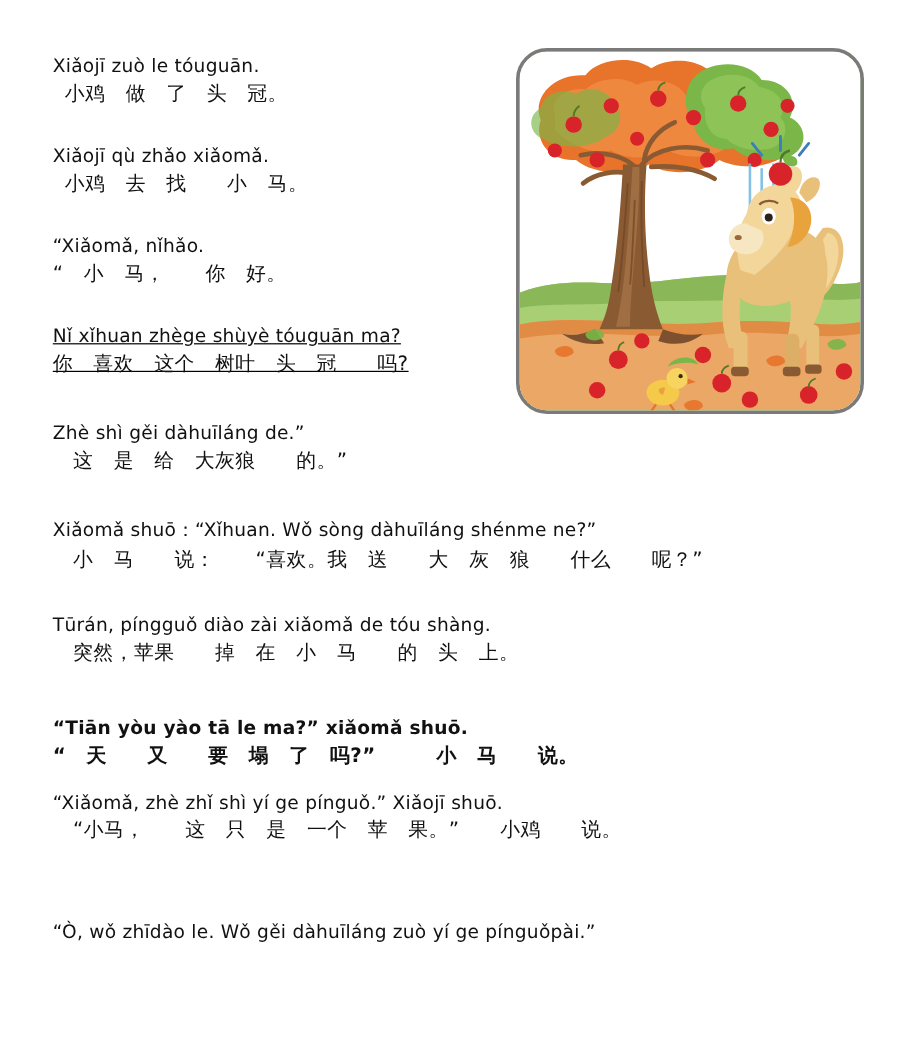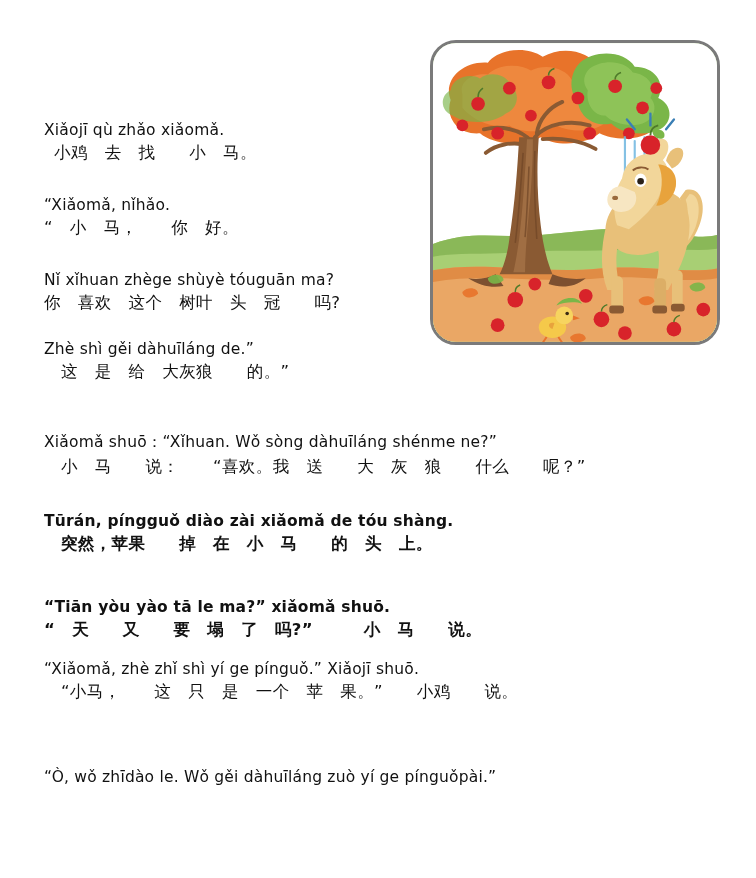--- a/index.html
+++ b/index.html
@@ -203,41 +203,45 @@
         <path d="M210,262 C216,256 226,258 226,264 C220,270 210,268 210,262 Z"></path>
         <path d="M140,300 C146,294 156,296 156,302 C150,308 140,306 140,300 Z"></path>
       </g>
       <g fill="#7ab648" opacity="0.9">
         <path d="M56,240 C62,234 72,236 72,242 C66,248 56,246 56,240 Z"></path>
         <path d="M262,248 C268,242 278,244 278,250 C272,256 262,254 262,248 Z"></path>
       </g>
     </svg>
   </div>
 
+  <div class="block" id="blk0" style="top: 46px;">
+    <div class="pinyin indent-0">Xiǎojī zuò le tóuguān.</div>
+    <div class="hanzi indent-1">小鸡　做　了　头　冠。</div>
+  </div>
   <div class="block" id="blk1" style="top: 121px;">
     <div class="pinyin">Xiǎojī qù zhǎo xiǎomǎ.</div>
     <div class="hanzi indent-1">小鸡　去　找　　小　马。</div>
   </div>
   <div class="block" id="blk2" style="top: 196px;">
     <div class="pinyin">“Xiǎomǎ, nǐhǎo.</div>
     <div class="hanzi">“　小　马，　　你　好。</div>
   </div>
-  <div class="block" id="blk3" style="top: 271px;">
+  <div class="block" id="blk3" style="top: 271px; text-decoration: underline;">
     <div class="pinyin">Nǐ xǐhuan zhège shùyè tóuguān ma?</div>
     <div class="hanzi">你　喜欢　这个　树叶　头　冠　　吗?</div>
   </div>
-  <div class="block" id="blk4" style="top: 340px;">
+  <div class="block" id="blk4" style="top: 352px;">
     <div class="pinyin">Zhè shì gěi dàhuīláng de.”</div>
     <div class="hanzi">　这　是　给　大灰狼　　的。”</div>
   </div>
   <div class="block" id="blk5" style="top: 432px;">
     <div class="pinyin">Xiǎomǎ shuō：“Xǐhuan. Wǒ sòng dàhuīláng shénme ne?”</div>
     <div class="hanzi">　小　马　　说：　　“喜欢。我　送　　大　灰　狼　　什么　　呢？”</div>
   </div>
-  <div class="block" id="blk6" style="top: 512px; font-weight: bold;">
+  <div class="block" id="blk6" style="top: 512px;">
     <div class="pinyin">Tūrán, píngguǒ diào zài xiǎomǎ de tóu shàng.</div>
     <div class="hanzi">　突然，苹果　　掉　在　小　马　　的　头　上。</div>
   </div>
   <div class="block" id="blk7" style="top: 598px; font-weight: bold;">
     <div class="pinyin">“Tiān yòu yào tā le  ma?” xiǎomǎ shuō.</div>
     <div class="hanzi">“　天　　又　　要　塌　了　吗?”　　　小　马　　说。</div>
   </div>
   <div class="block" id="blk8" style="top: 660px;">
     <div class="pinyin">“Xiǎomǎ, zhè zhǐ shì yí ge pínguǒ.” Xiǎojī shuō.</div>
     <div class="hanzi">　“小马，　　这　只　是　一个　苹　果。”　　小鸡　　说。</div>

